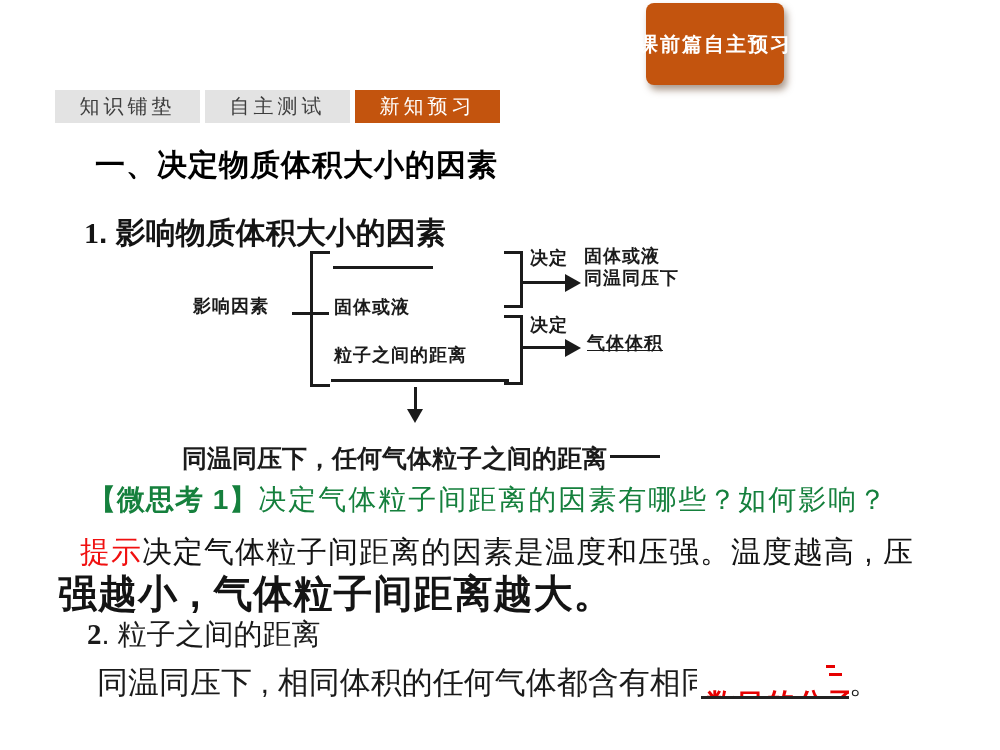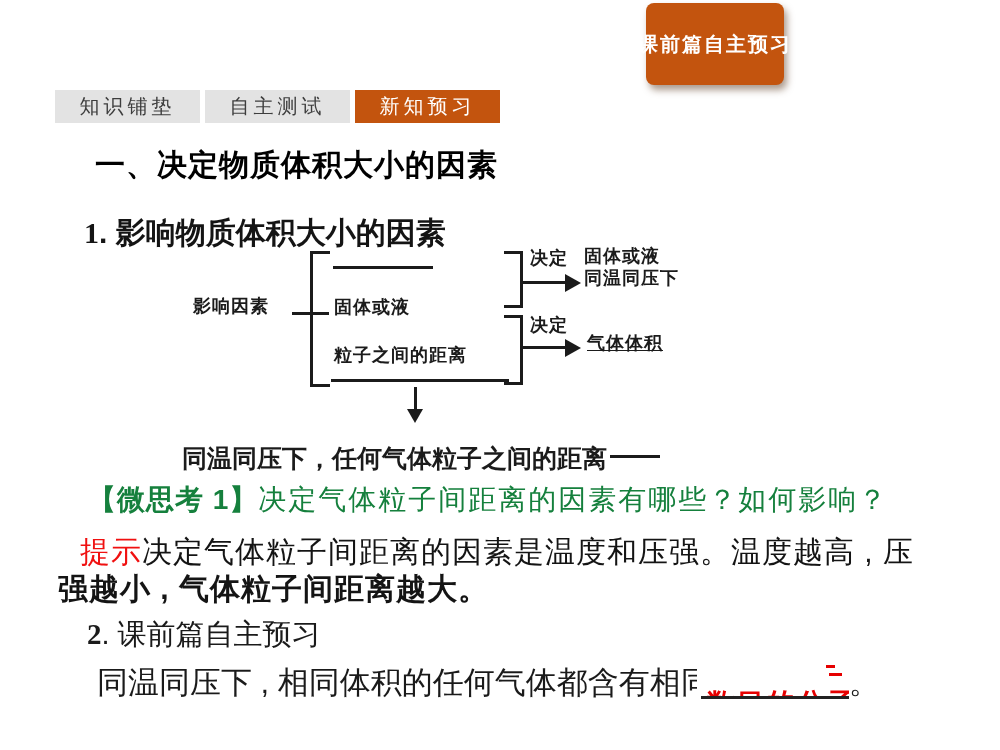--- a/index.html
+++ b/index.html
@@ -32,21 +32,21 @@
                border-bottom:9px solid transparent;border-left:16px solid #1b1b1b;}
   .arrow-down{position:absolute;width:0;height:0;border-left:8px solid transparent;
               border-right:8px solid transparent;border-top:14px solid #1b1b1b;}
   .caption{left:182px;top:444px;font-size:25px;letter-spacing:0;}
 
   
   .think{left:88px;top:482px;font-size:28px;color:#15803d;}
   .think-label{font-weight:bold;letter-spacing:1px;}
   .think-q{font-family:"Liberation Serif","DejaVu Serif",serif;letter-spacing:2px;}
   .hint1{left:80px;top:533px;font-size:30px;font-weight:400;color:#141414;letter-spacing:1px;}
-  .hint2{left:58px;top:570px;font-size:30px;font-weight:600;color:#141414;letter-spacing:1px;}
+  .hint2{left:58px;top:570px;font-size:39px;font-weight:600;color:#141414;letter-spacing:1px;}
   .red{color:#f01010;}
 
   
   .law{left:97px;top:662px;font-size:31px;color:#1a1a1a;}
   .clip-char{display:inline-block;width:16px;overflow:hidden;white-space:nowrap;vertical-align:bottom;}
   .blank{display:inline-block;position:relative;width:148px;height:34px;margin-left:4px;
          border-bottom:3px solid #222222;overflow:hidden;vertical-align:-6px;}
   .blank .ans{position:absolute;left:6px;top:24px;font-size:28px;font-weight:bold;color:#e60000;letter-spacing:2px;}
   .tick{position:absolute;background:#e60000;}
 </style>
@@ -100,17 +100,17 @@
   <div class="ln" style="left:414px;top:387px;width:3px;height:24px;"></div>
   <div class="arrow-down" style="left:407px;top:409px;"></div>
   <div class="abs dt caption">同温同压下，任何气体粒子之间的距离</div>
   <div class="ln" style="left:610px;top:455px;width:50px;height:3px;"></div>
 
   <div class="abs think"><span class="think-label">【微思考 1】</span><span class="think-q">决定气体粒子间距离的因素有哪些？如何影响？</span></div>
 
   <div class="abs hint1"><span class="red">提示</span><span>决定气体粒子间距离的因素是温度和压强。温度越高 , 压</span></div>
   <div class="abs hint2">强越小 , 气体粒子间距离越大。</div>
 
-  <div class="abs h2b"><span class="num">2</span><span>. 课前篇自主预习</span></div>
+  <div class="abs h2b"><span class="num">2</span><span>. 粒子之间的距离</span></div>
 
   <div class="abs law"><span>同温同压下 , 相同体积的任何气体都含有相</span><span class="clip-char">同</span><span class="blank"><span class="ans">数目的分子</span><span class="tick" style="top:3px;right:14px;width:9px;height:3px;"></span><span class="tick" style="top:11px;right:7px;width:13px;height:3px;"></span></span><span>。</span></div>
 
 </div>
 
 </body></html>

